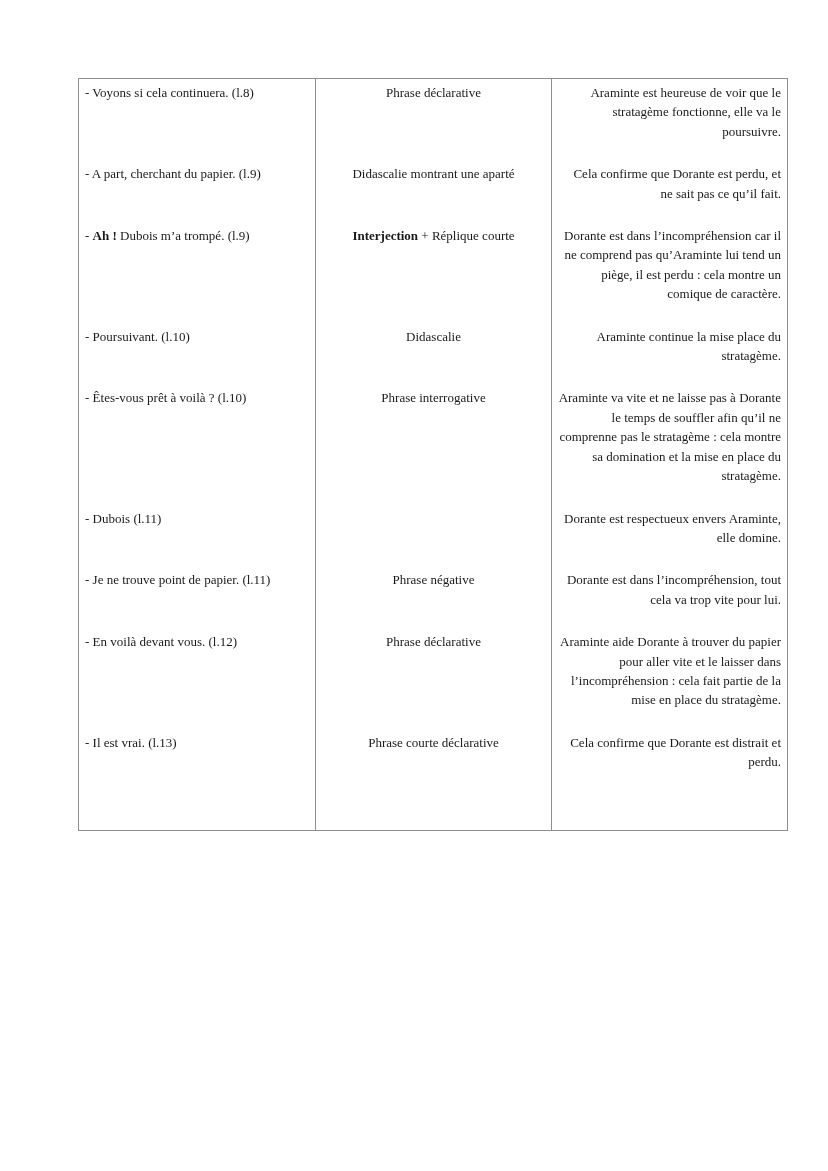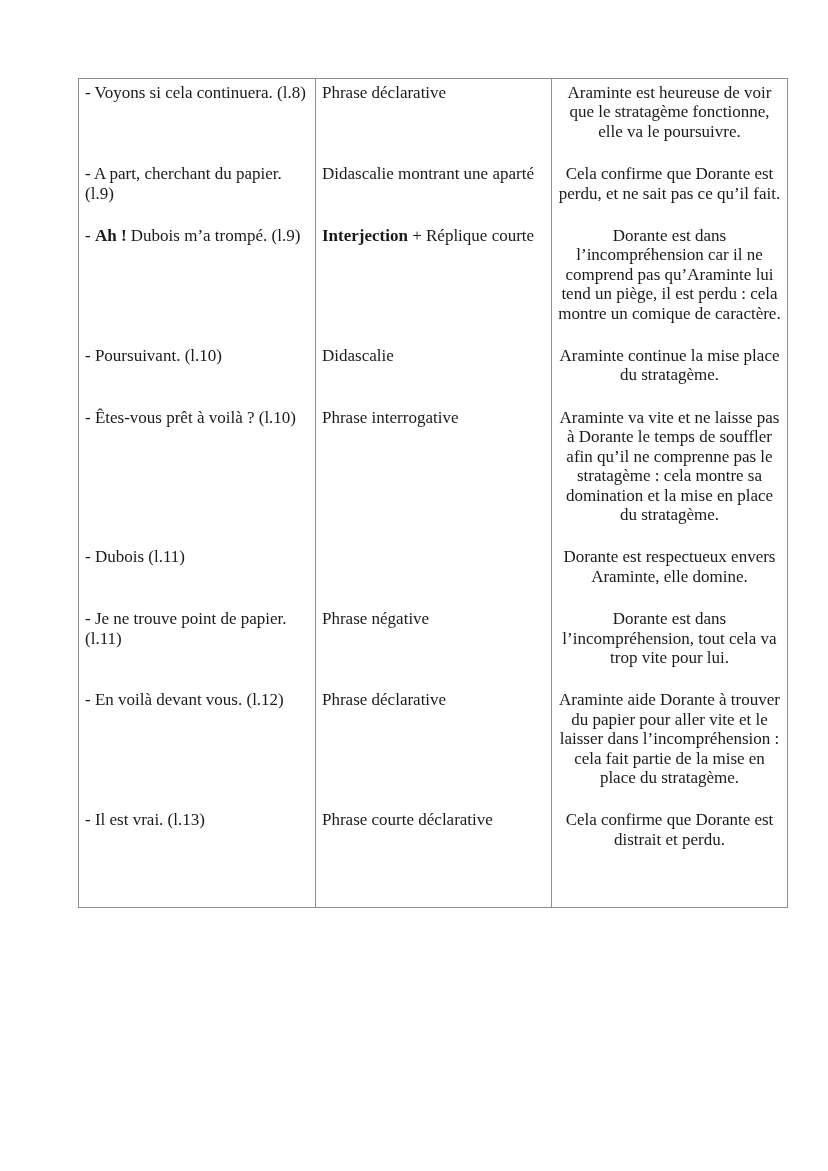--- a/index.html
+++ b/index.html
@@ -18,35 +18,35 @@
     position: absolute;
     left: 78px;
     top: 78px;
     width: 670px;
   }
   table.analysis {
     border-collapse: collapse;
     table-layout: fixed;
     width: 670px;
     border: 1px solid #8f8f8f;
-    font-size: 17px;
+    font-size: 13px;
     line-height: 19.4px;
   }
   table.analysis td {
     vertical-align: top;
     border-left: 1px solid #8f8f8f;
     border-right: 1px solid #8f8f8f;
     border-top: none;
     border-bottom: none;
     padding: 4px 6px 19px 6px;
     word-wrap: break-word;
   }
   td.c1 { width: 224px; text-align: left; }
-  td.c2 { width: 223px; }
-  td.c3 { width: 223px; text-align: center; }
+  td.c2 { width: 223px; text-align: center; }
+  td.c3 { width: 223px; text-align: right; }
   tr.last td { height: 78px; }
   .b { font-weight: bold; }
 </style>
 </head>
 <body>
 
 <div class="doc-table-wrap">
   <table class="analysis">
     <tbody>
       <tr>

